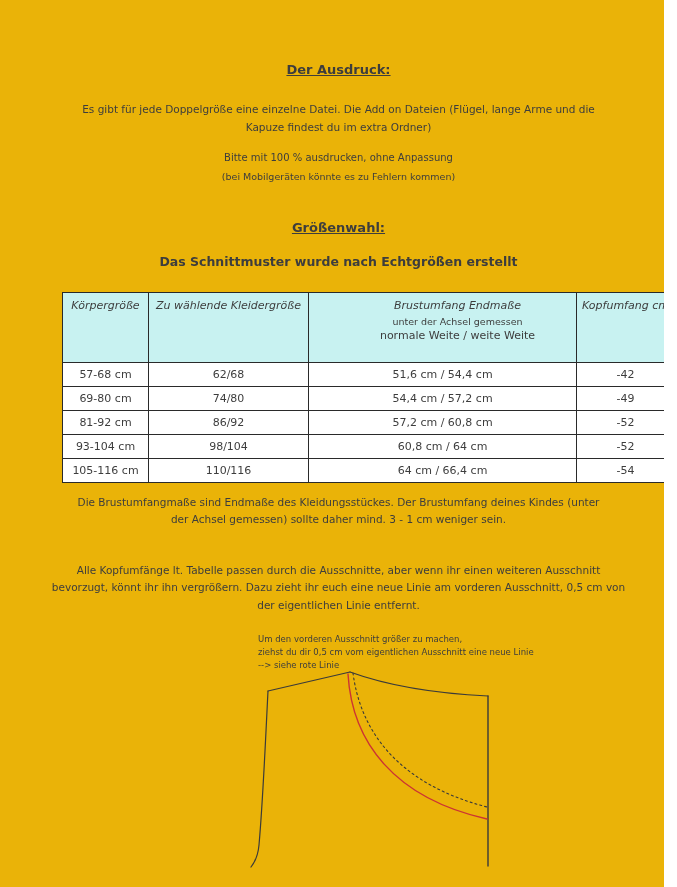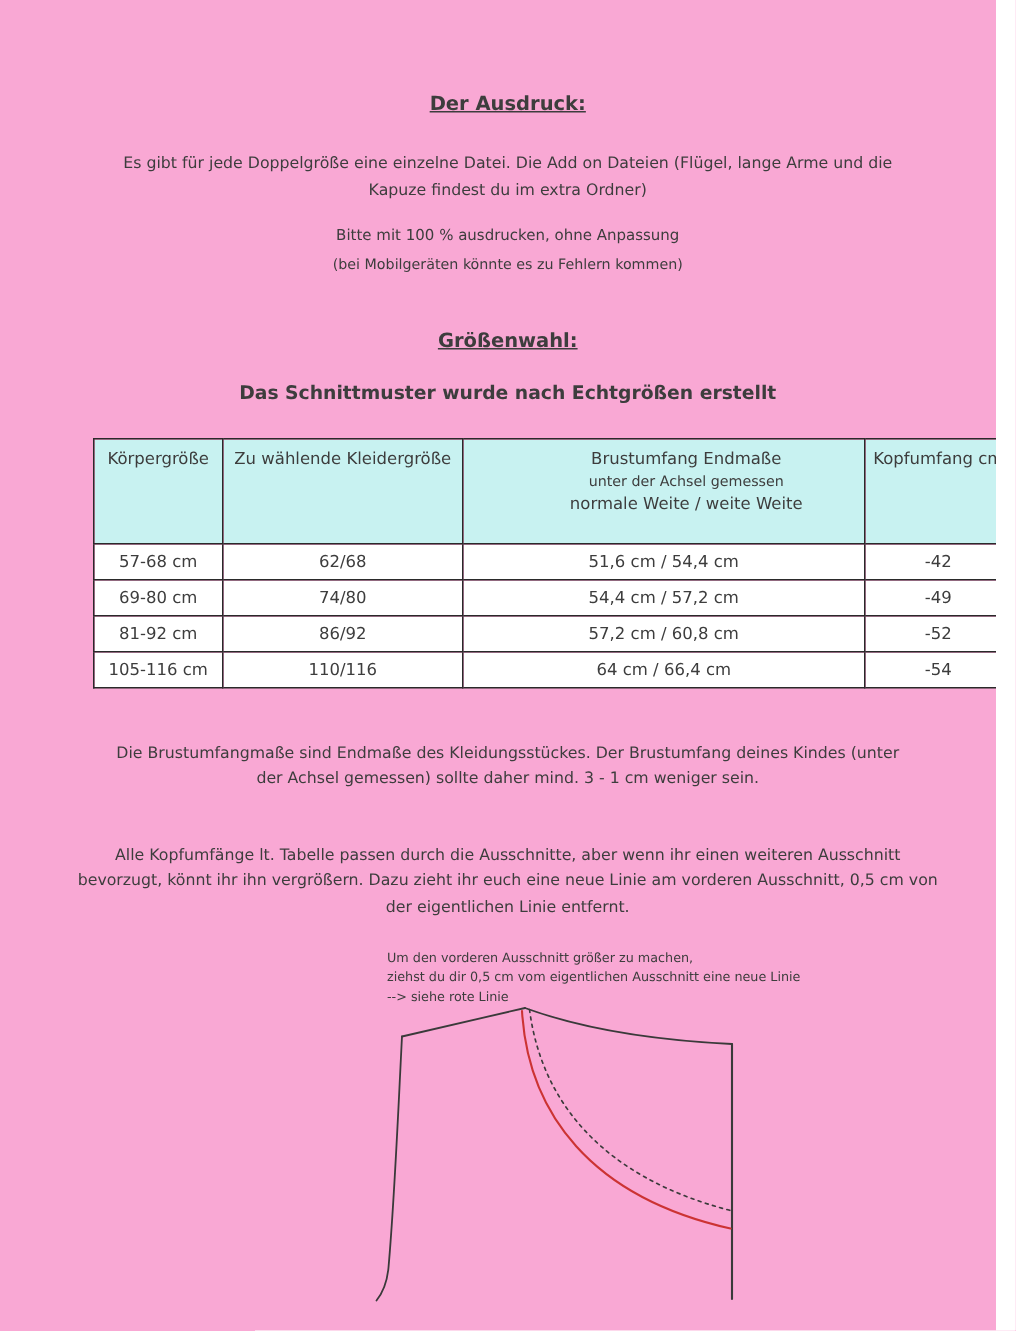--- a/index.html
+++ b/index.html
@@ -1,20 +1,20 @@
 <!DOCTYPE html>
 <html><head>
 <meta charset="utf-8">
 <style>
   html, body { margin: 0; padding: 0; background: #ffffff; }
   #page {
     position: relative;
     width: 664px;
     height: 887px;
-    background: #f9a8d4;
+    background: #eab308;
     font-family: "DejaVu Sans", sans-serif;
     color: #3d3d3d;
     overflow: hidden;
   }
   .centered { position: absolute; left: 0; width: 677px; text-align: center; }
   .pre { white-space: pre-line; text-align: center; }
 
   #doc-title   { top: 62px;  font-size: 13px; font-weight: bold; text-decoration: underline; }
   #intro       { top: 100px; font-size: 10.5px; line-height: 1.75; }
   #print-note  { top: 152px; font-size: 10px; }
@@ -41,21 +41,21 @@
     height: 64px;
     vertical-align: top;
     padding-top: 5px;
     font-weight: normal;
   }
   #size-table tbody td { height: 23px; background: #ffffff; }
   .col-koerper  { width: 81px; }
   .col-kleider  { width: 155px; }
   .col-brust    { width: 233px; }
   .col-kopf     { width: 93px; margin-left: 48px; }
-  .hdr-main { font-size: 11px; line-height: 1.5; }
+  .hdr-main { font-size: 11px; line-height: 1.5; font-style: italic; }
   .hdr-sub1 { font-size: 9.5px; line-height: 1.45; }
   .hdr-sub2 { font-size: 11px; line-height: 1.5; }
 
   #note-brust { top: 494px; font-size: 10.5px; line-height: 1.65; }
   #note-kopf  { top: 562px; font-size: 10.5px; line-height: 1.65; }
 
   #annotation {
     position: absolute; left: 258px; top: 633px;
     font-size: 8.5px; line-height: 1.55;
     text-align: left; white-space: pre-line;
@@ -112,20 +112,26 @@
         <td>54,4 cm / 57,2 cm</td>
         <td>-49</td>
       </tr>
       <tr>
         <td>81-92 cm</td>
         <td>86/92</td>
         <td>57,2 cm / 60,8 cm</td>
         <td>-52</td>
       </tr>
       <tr>
+        <td>93-104 cm</td>
+        <td>98/104</td>
+        <td>60,8 cm / 64 cm</td>
+        <td>-52</td>
+      </tr>
+      <tr>
         <td>105-116 cm</td>
         <td>110/116</td>
         <td>64 cm / 66,4 cm</td>
         <td>-54</td>
       </tr>
     </tbody>
   </table>
 
   <div id="note-brust" class="centered pre">Die Brustumfangmaße sind Endmaße des Kleidungsstückes. Der Brustumfang deines Kindes (unter
 der Achsel gemessen) sollte daher mind. 3 - 1 cm weniger sein.</div>

